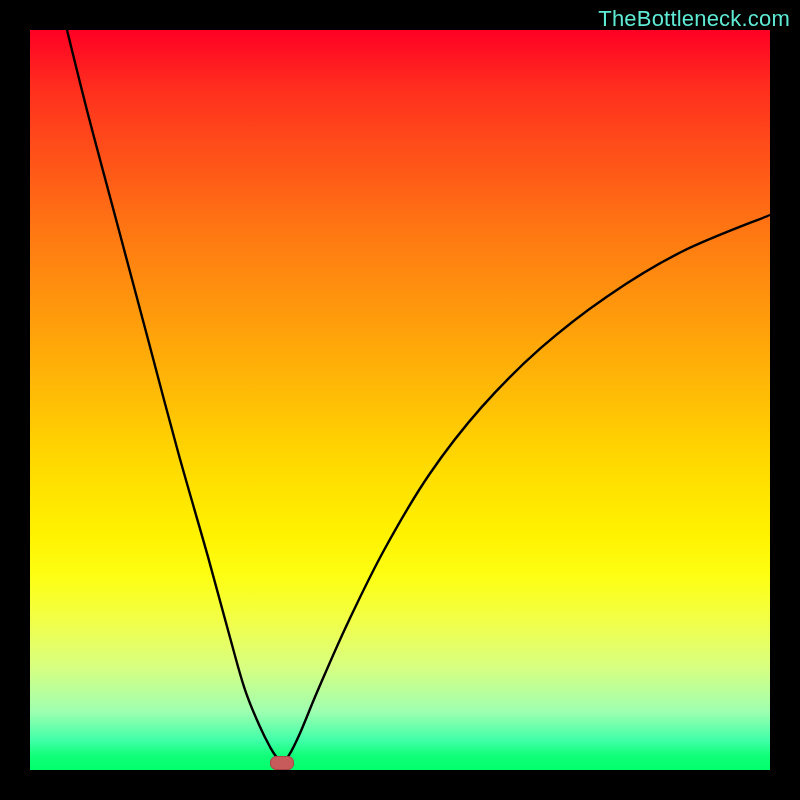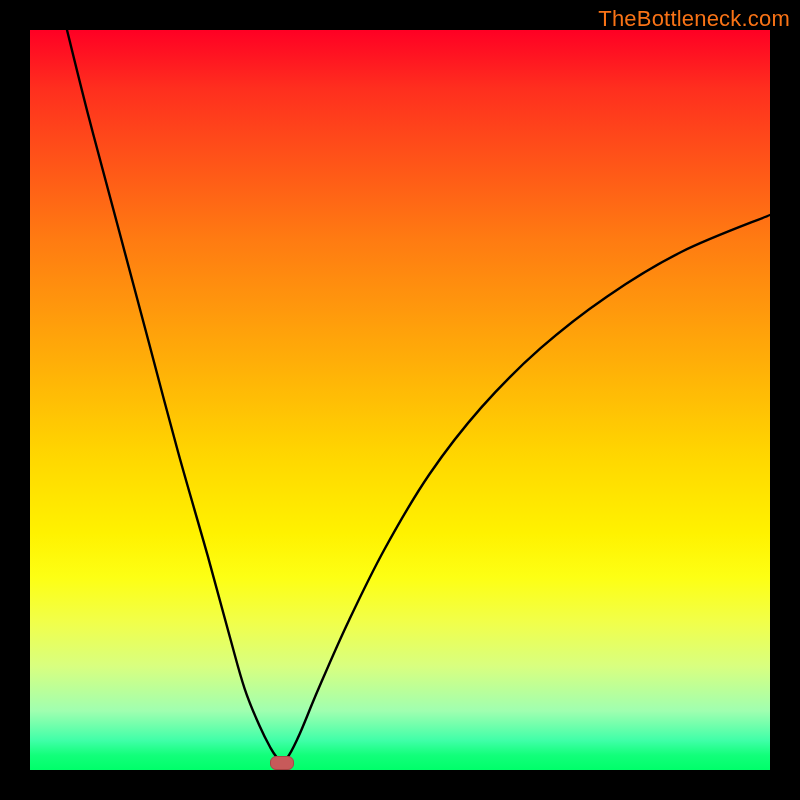--- a/index.html
+++ b/index.html
@@ -38,21 +38,21 @@
       #a0ffb0 92%,
       #40ffa8 96%,
       #12ff7a 98%,
       #00ff6a 100%
     );
   }
   .watermark {
     position: absolute;
     top: 6px;
     right: 10px;
-    color: #f97316;
+    color: #5eead4;
     font-size: 22px;
     font-weight: 500;
     letter-spacing: 0.2px;
     user-select: none;
   }
   svg.curve {
     position: absolute;
     left: 30px;
     top: 30px;
     width: 740px;

